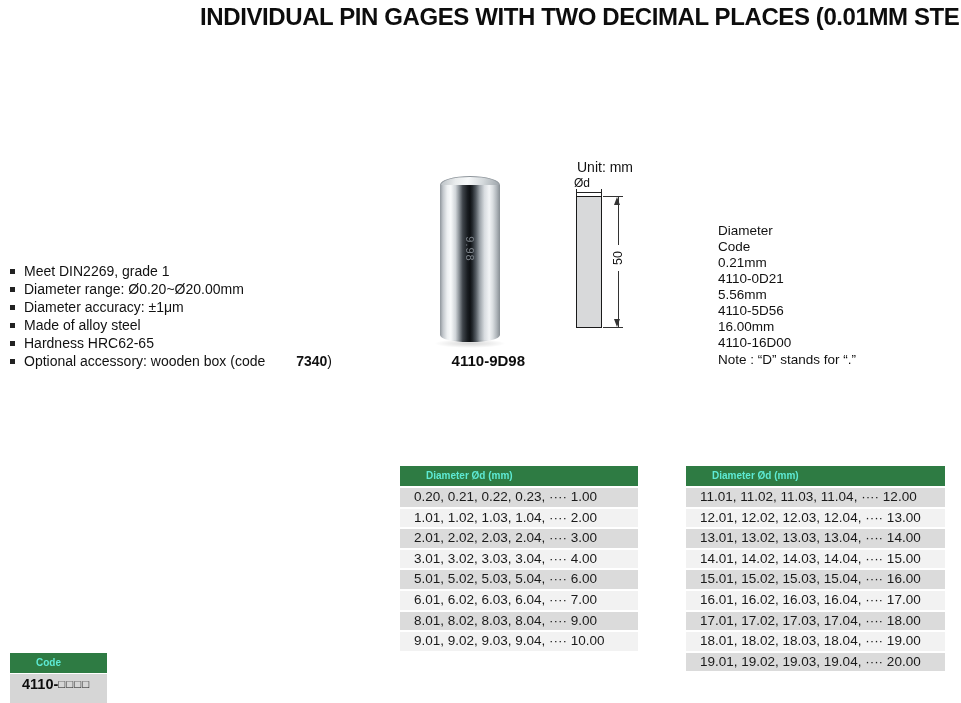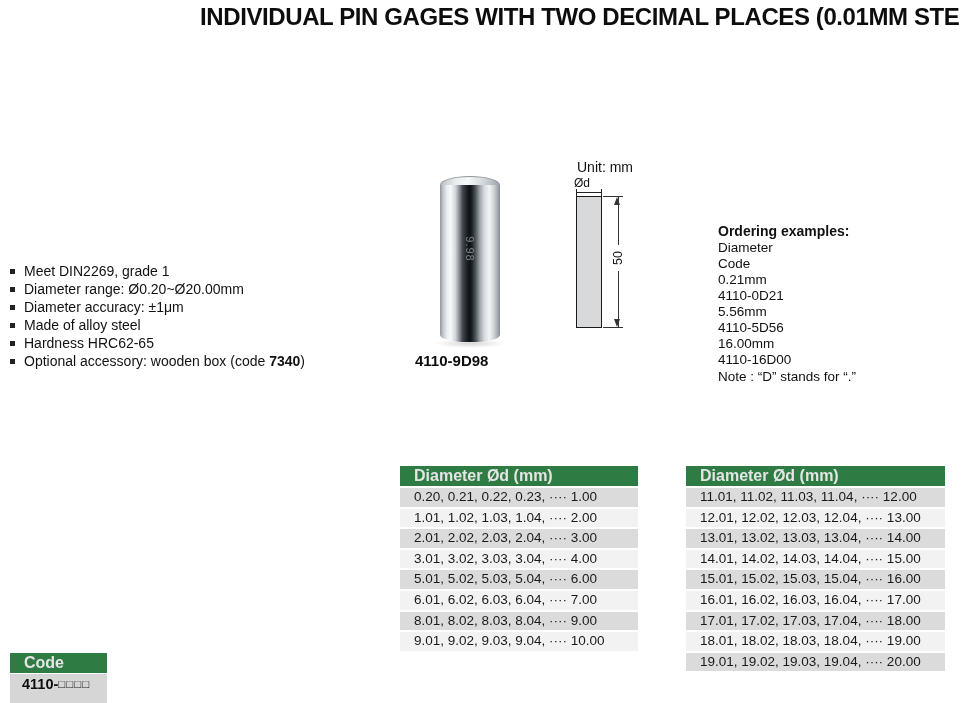--- a/index.html
+++ b/index.html
@@ -13,37 +13,37 @@
   .page{position:relative;width:961px;height:703px;background:#ffffff;overflow:hidden;}
 
   
   .title{position:absolute;left:200px;top:3px;width:758px;text-align:center;
     font-size:24px;font-weight:bold;letter-spacing:-0.4px;color:#0d0d0d;white-space:nowrap;}
 
   
   .features{position:absolute;left:10px;top:262px;list-style:none;text-align:center;}
   .features li{display:flex;font-size:14px;line-height:18px;color:#111;}
   .sq{width:5px;height:5px;background:#222;margin:7px 9px 0 0;flex:none;}
-  .features b{font-weight:bold;}
+  .features b{font-weight:bold;margin-left:27px;}
 
   
   .pin-top{position:absolute;left:440px;top:176px;width:60px;height:18px;border-radius:50%;
     background:linear-gradient(100deg,#b9bfc4 0%,#e9eced 25%,#f7f9fa 45%,#d4d9dc 70%,#9ba2a8 100%);
     border:1px solid #8f969c;}
   .pin-body{position:absolute;left:440px;top:185px;width:60px;height:157px;
     background:linear-gradient(90deg,
       #8f969c 0%,#c2c7cc 5%,#eceff1 12%,#f8fafb 18%,#cfd4d8 26%,#8a9197 32%,
       #3f454b 38%,#181c20 46%,#0e1114 50%,#23282d 54%,#565d64 60%,#9aa1a7 66%,
       #d7dbdf 74%,#f2f4f6 82%,#d9dde0 88%,#b2b8bd 94%,#878e94 100%);
     border-radius:0 0 28px 28px / 0 0 7px 7px;}
   .engrave{position:absolute;left:8px;top:58px;width:44px;text-align:center;
     transform:rotate(90deg);color:#7d848b;font-size:11px;letter-spacing:1px;}
   .pin-shadow{position:absolute;left:434px;top:339px;width:72px;height:9px;border-radius:50%;
     background:radial-gradient(ellipse,rgba(0,0,0,0.16),rgba(0,0,0,0) 70%);}
-  .pin-label{position:absolute;left:415px;top:352px;width:110px;text-align:left;
+  .pin-label{position:absolute;left:415px;top:352px;width:110px;text-align:right;
     font-weight:bold;font-size:15px;color:#0d0d0d;}
 
   
   .unit{position:absolute;left:577px;top:159px;font-size:14px;}
   .od{position:absolute;left:574px;top:176px;width:30px;font-size:12px;}
   .hdim{position:absolute;left:576px;top:192px;width:26px;height:1px;background:#222;}
   .tick{position:absolute;width:1px;height:7px;background:#222;top:189px;}
   .tickL{left:576px;} .tickR{left:601px;}
   .rect{position:absolute;left:576px;top:196px;width:26px;height:132px;
     background:#d8d9da;border:1px solid #1a1a1a;}
@@ -60,22 +60,22 @@
   .ordering{position:absolute;left:718px;top:223px;font-size:13.5px;color:#111;}
   .oe-title{font-weight:bold;font-size:14px;line-height:17px;}
   .oe-row{display:flex;line-height:16px;flex-direction:column;}
   .oe-row .c1{width:94px;}
   .oe-note{line-height:17px;}
 
   
   .spec-table{position:absolute;top:466px;}
   .spec-table.left{left:400px;width:238px;}
   .spec-table.right{left:686px;width:259px;}
-  .th{height:20px;line-height:20px;background:var(--green);color:#e5e5e5;font-weight:bold;
-    font-size:16px;padding-left:14px;margin-bottom:2px;}
+  .th{height:20px;line-height:20px;background:var(--green);color:#5eead4;font-weight:bold;
+    font-size:10px;padding-left:26px;margin-bottom:2px;}
   .tr{height:18.6px;line-height:18.6px;font-size:13.5px;padding-left:14px;margin-bottom:2px;color:#1a1a1a;}
   .spec-table .tr:nth-child(even){background:var(--row-dark);}
   .spec-table .tr:nth-child(odd){background:var(--row-light);}
 
   
   .code-box{position:absolute;left:10px;top:653px;width:97px;}
   .code-box .th{margin-bottom:1px;}
   .code-val{height:35px;line-height:21px;background:#d6d6d6;font-weight:bold;
     font-size:14.5px;padding-left:12px;color:#0d0d0d;}
   .boxes{font-size:11.5px;letter-spacing:1px;position:relative;top:-1.5px;font-weight:bold;}
@@ -128,21 +128,20 @@
   <div class="tick tickR"></div>
   <div class="rect"></div>
   <div class="ext ext-top"></div>
   <div class="ext ext-bot"></div>
   <div class="vline"></div>
   <div class="arr arr-up"></div>
   <div class="arr arr-down"></div>
   <div class="len">50</div>
 
   <div class="ordering">
-    <div class="oe-title">Ordering examples:</div>
     <div class="oe-row">
       <span class="c1">Diameter</span>
       <span class="c2">Code</span>
     </div>
     <div class="oe-row">
       <span class="c1">0.21mm</span>
       <span class="c2">4110-0D21</span>
     </div>
     <div class="oe-row">
       <span class="c1">5.56mm</span>

